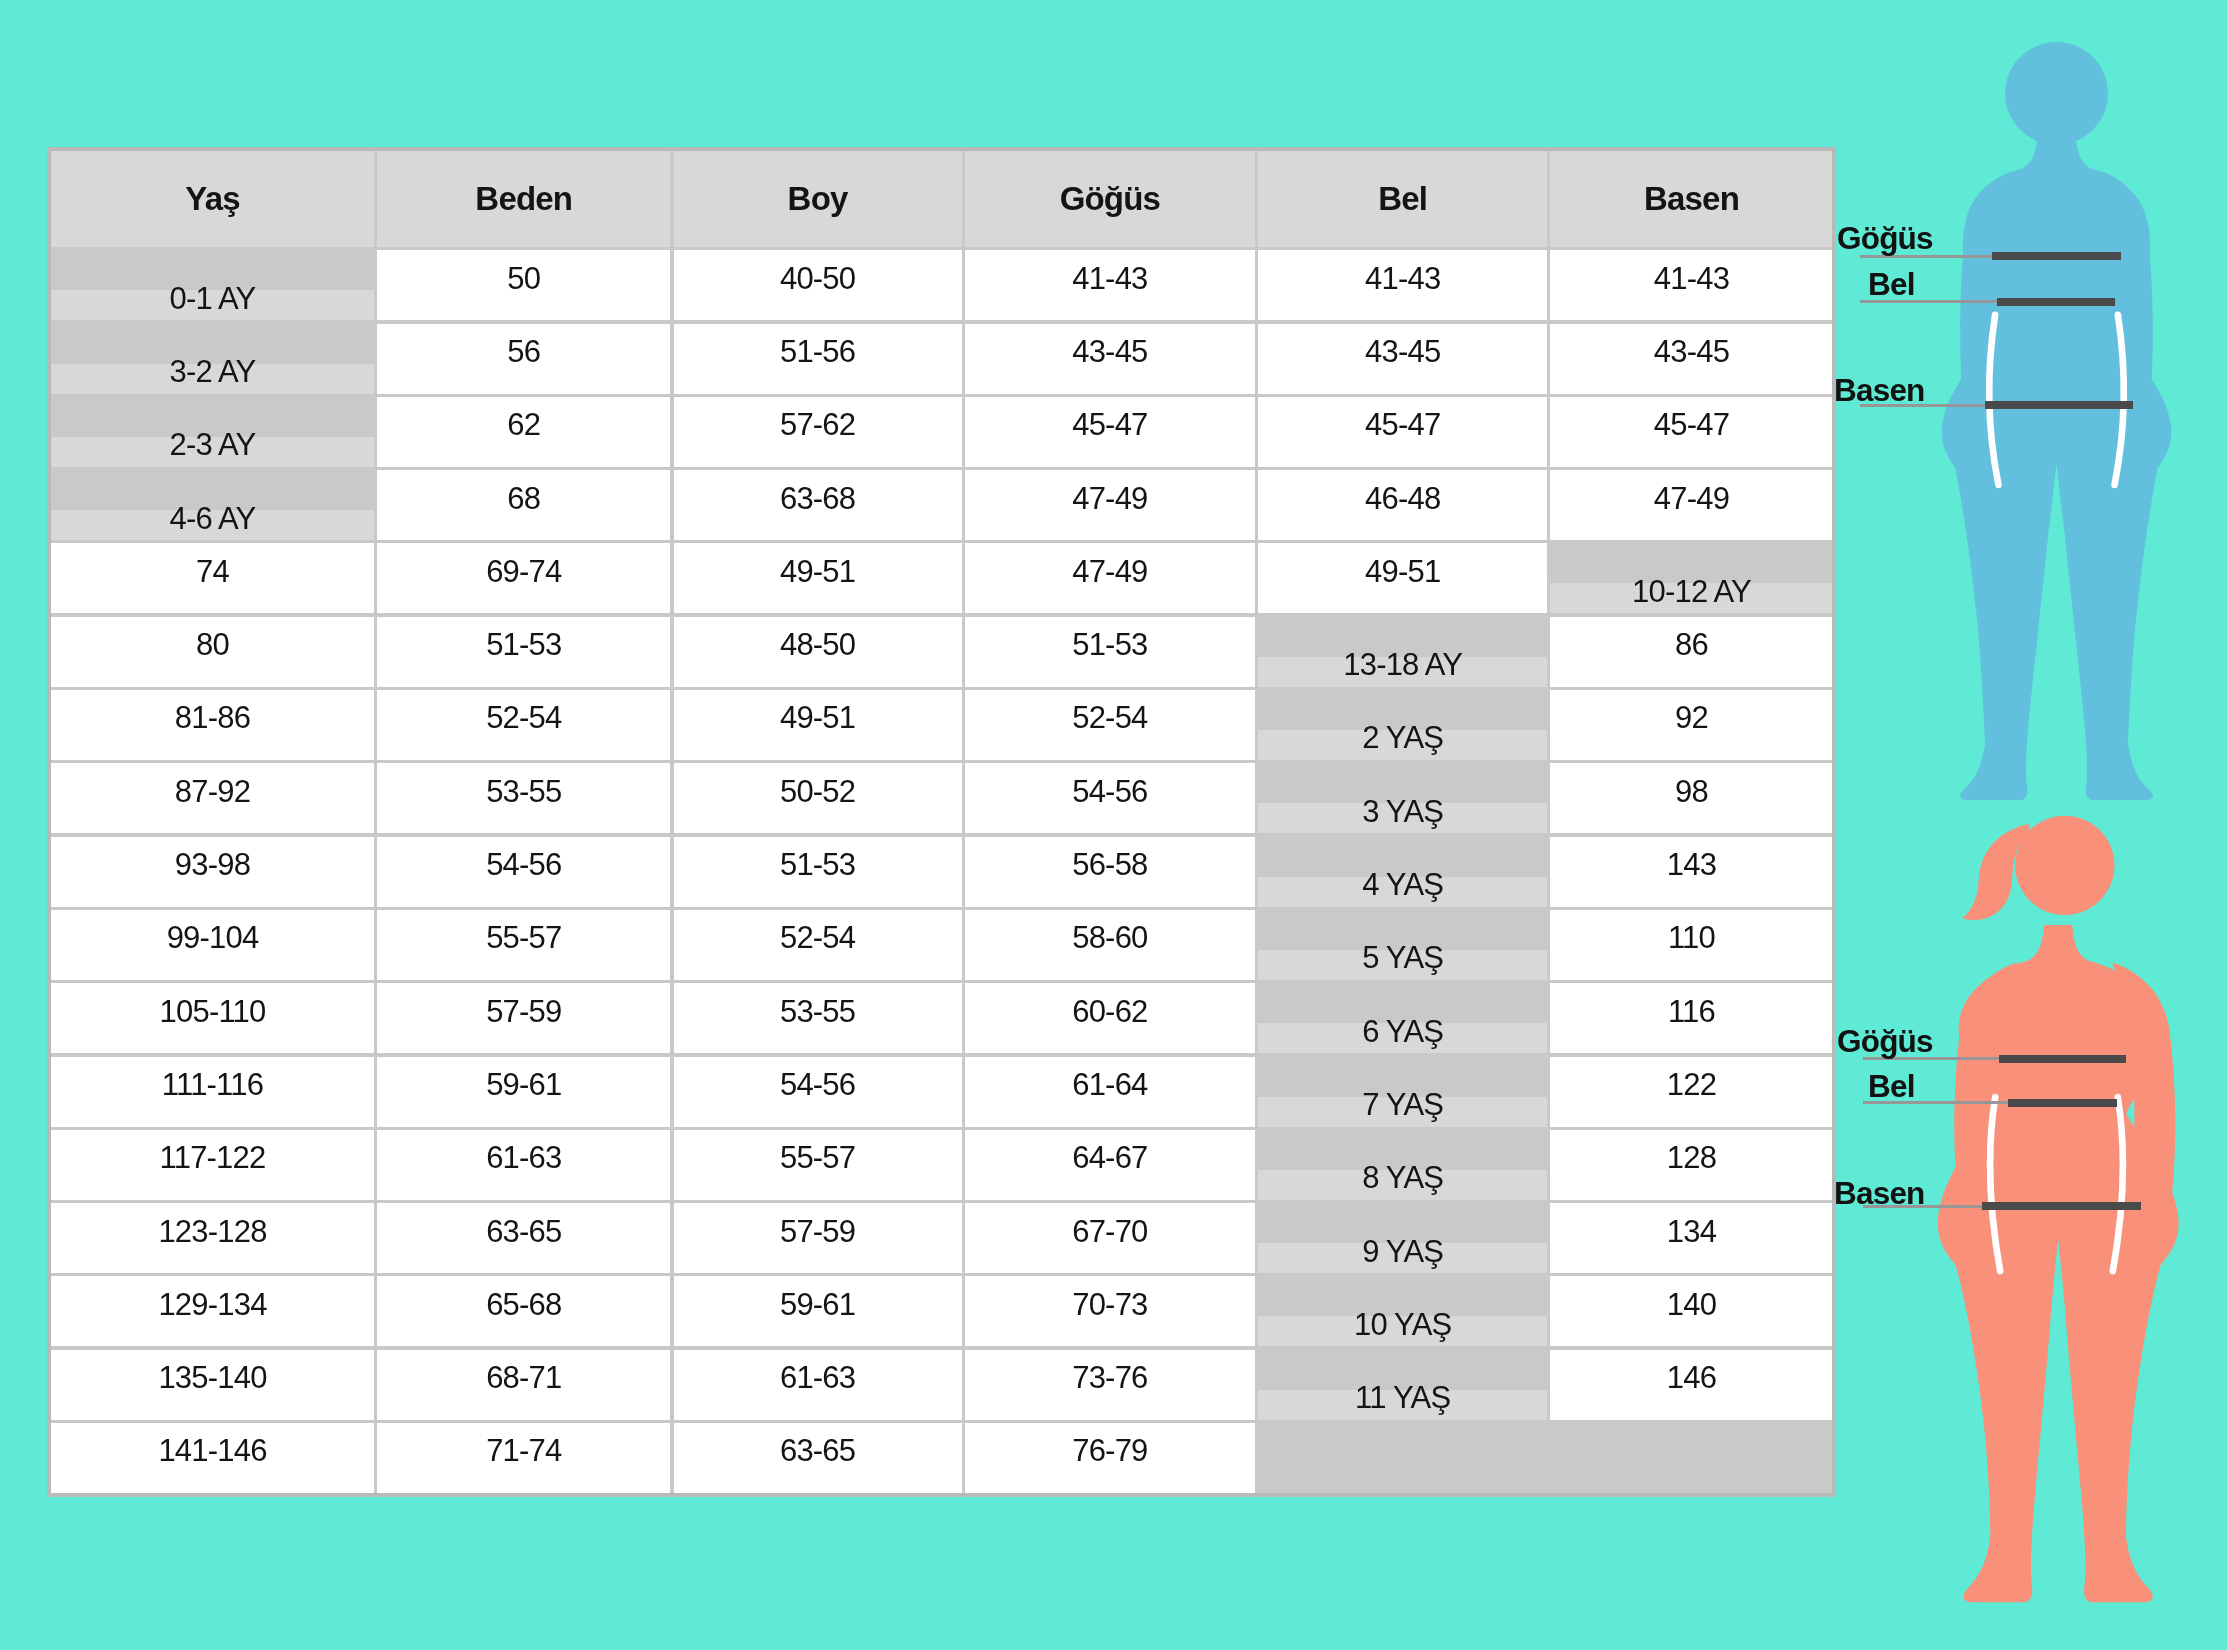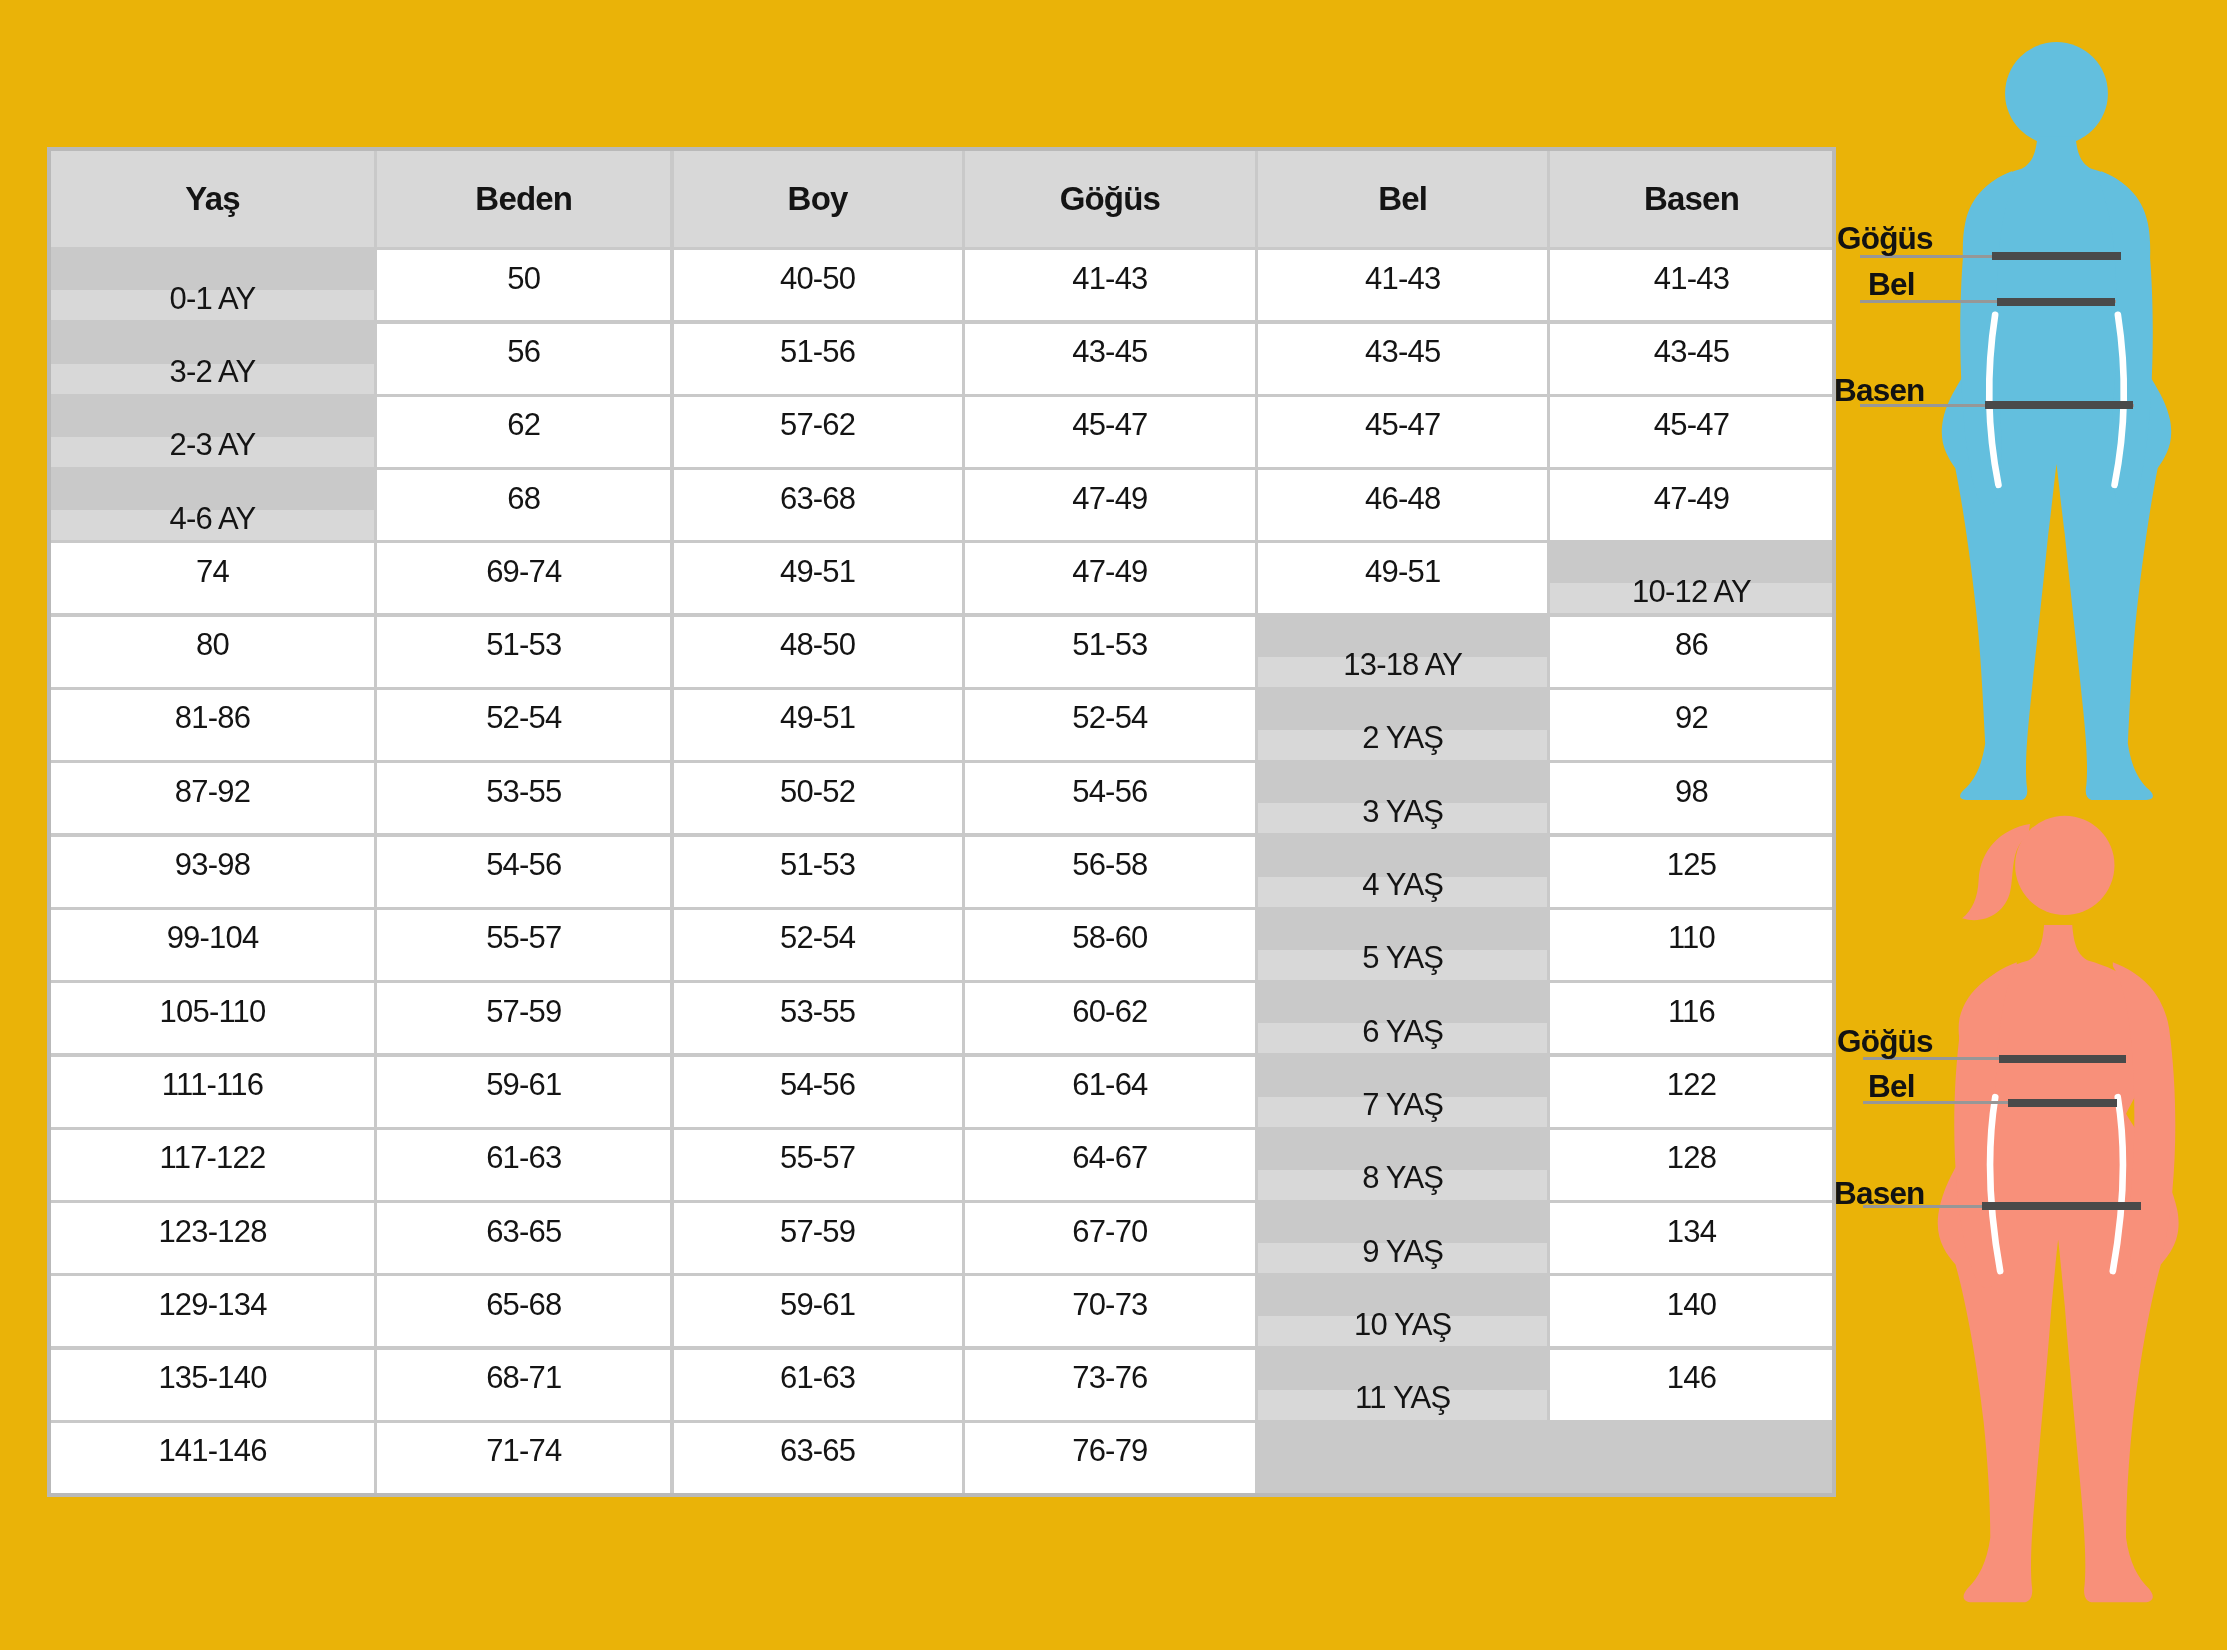--- a/index.html
+++ b/index.html
@@ -10,21 +10,21 @@
     --lline:#979797;
     --dline:#4a4a4a;
     --txt:#141414;
   }
   *{margin:0;padding:0;box-sizing:border-box;}
   html,body{background:#ffffff;}
   body{
     width:2227px;height:1650px;position:relative;overflow:hidden;
     font-family:"Liberation Sans", sans-serif;color:var(--txt);
   }
-  .canvas{position:absolute;inset:0;background:#eab308;}
+  .canvas{position:absolute;inset:0;background:#5eead4;}
 
   
   .size-table{
     position:absolute;left:47px;top:147px;
     display:grid;
     grid-template-columns:323px 293px 288px 290px 289px 282px;
     grid-template-rows:96px;
     grid-auto-rows:70px;
     gap:3.3px;
     background:var(--grid);
@@ -117,21 +117,21 @@
       <div class="td">53-55</div>
       <div class="td">50-52</div>
       <div class="td">54-56</div>
       <div class="td age">3 YAŞ</div>
       <div class="td">98</div>
       <div class="td">93-98</div>
       <div class="td">54-56</div>
       <div class="td">51-53</div>
       <div class="td">56-58</div>
       <div class="td age">4 YAŞ</div>
-      <div class="td">125</div>
+      <div class="td">143</div>
       <div class="td">99-104</div>
       <div class="td">55-57</div>
       <div class="td">52-54</div>
       <div class="td">58-60</div>
       <div class="td age">5 YAŞ</div>
       <div class="td">110</div>
       <div class="td">105-110</div>
       <div class="td">57-59</div>
       <div class="td">53-55</div>
       <div class="td">60-62</div>

